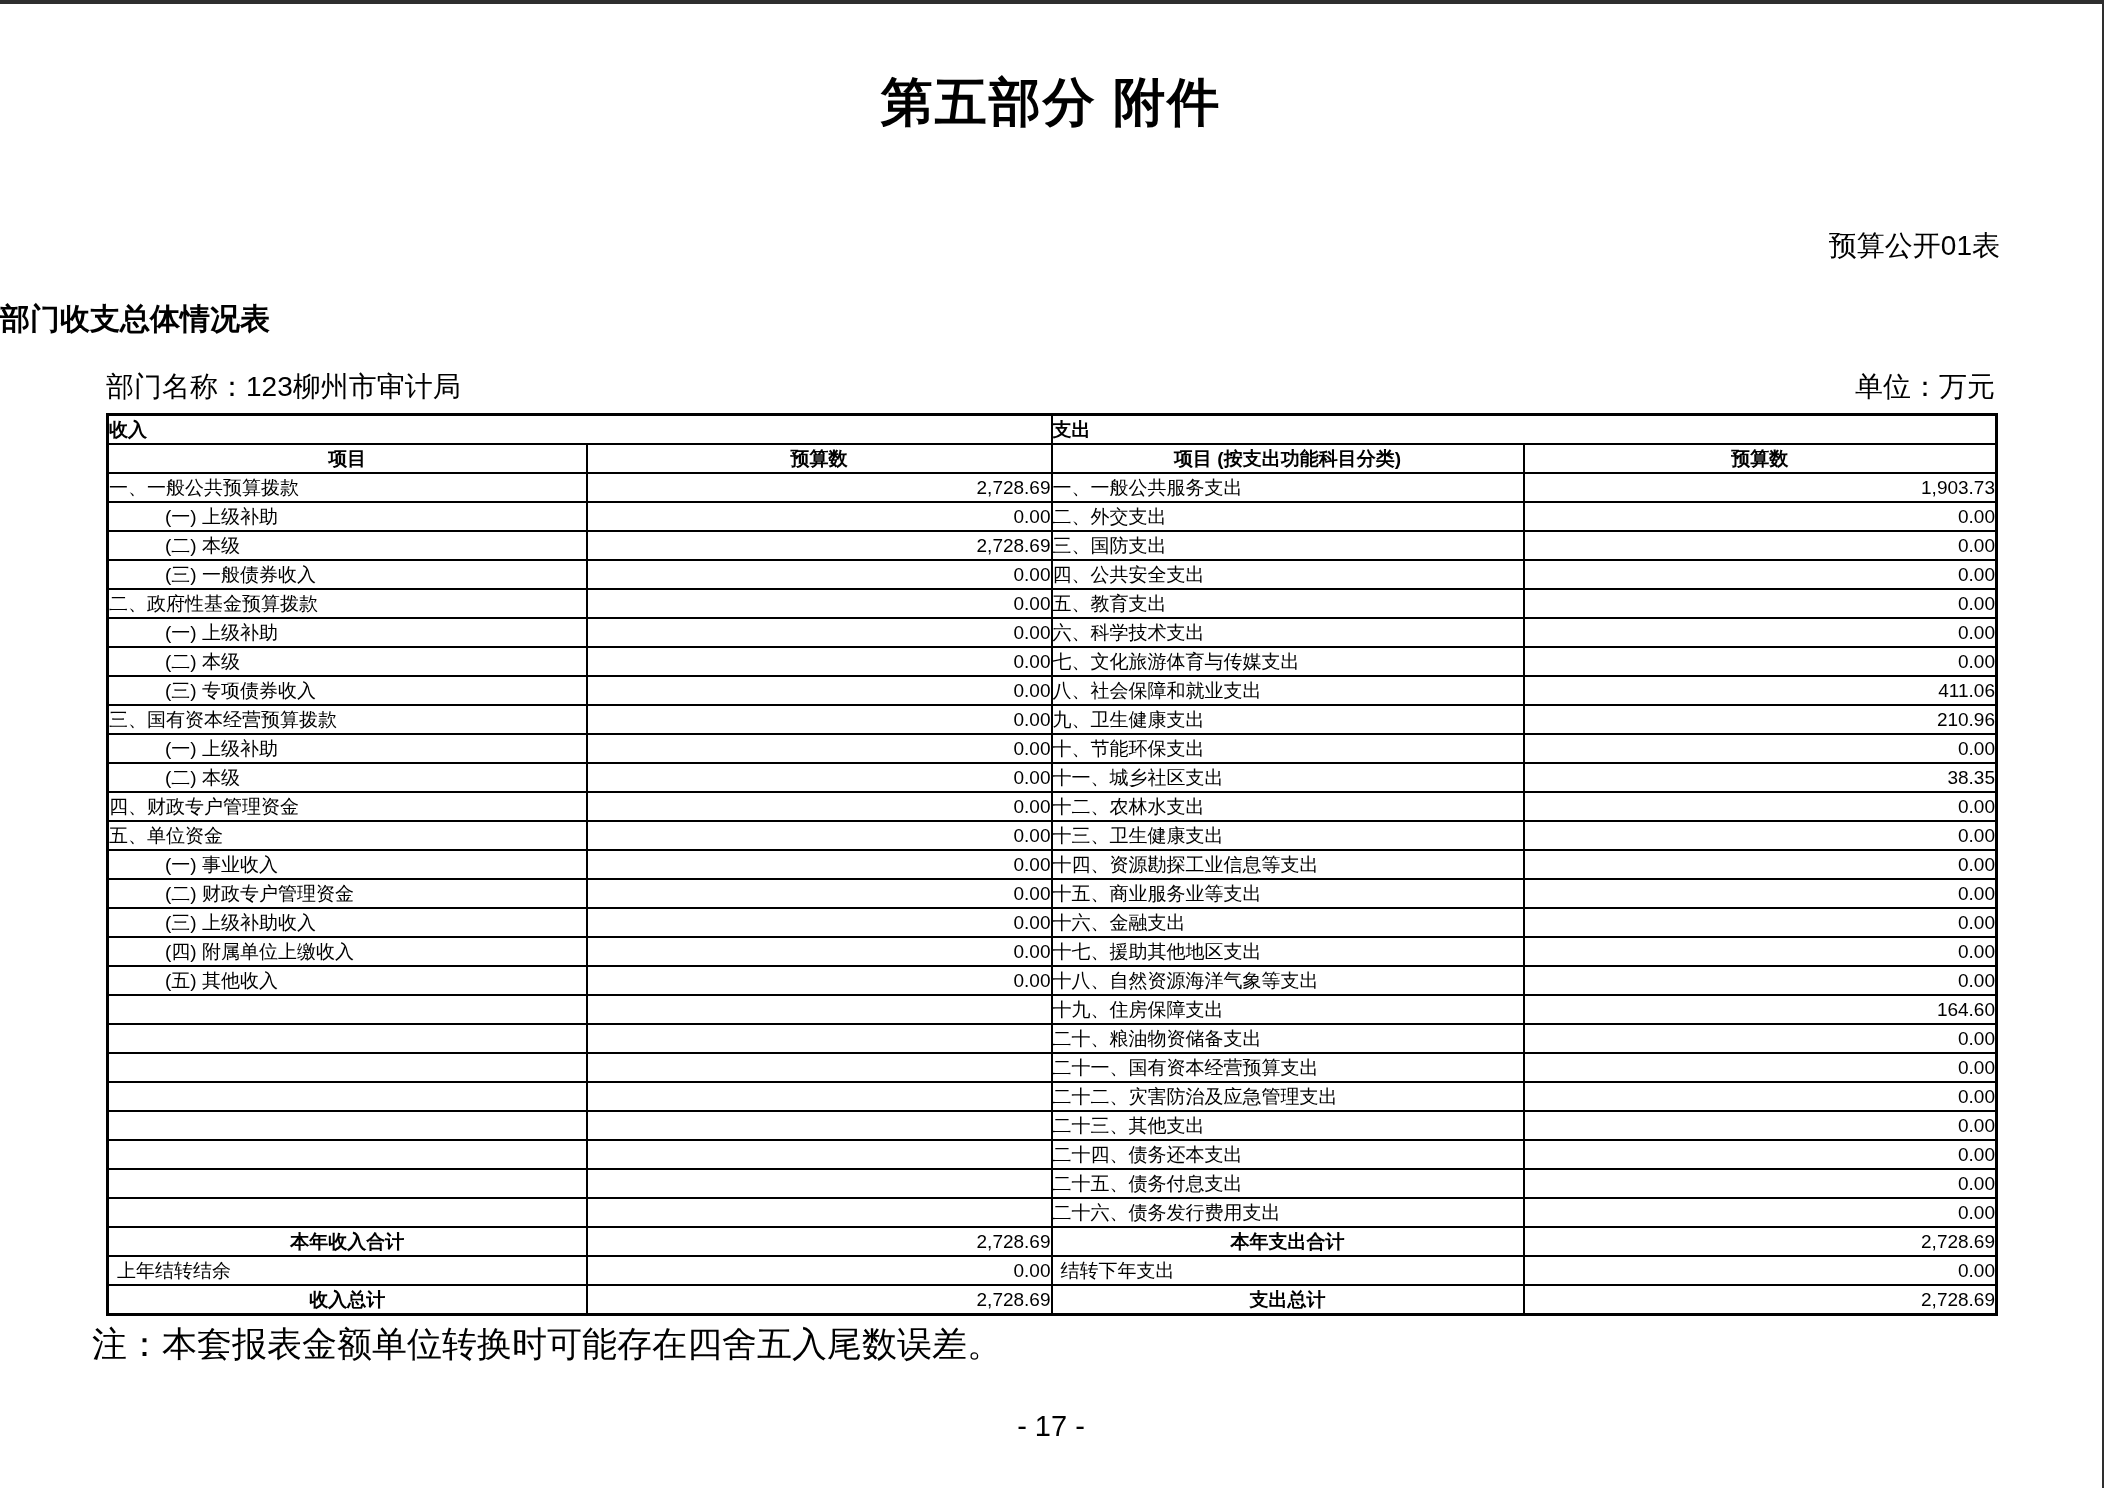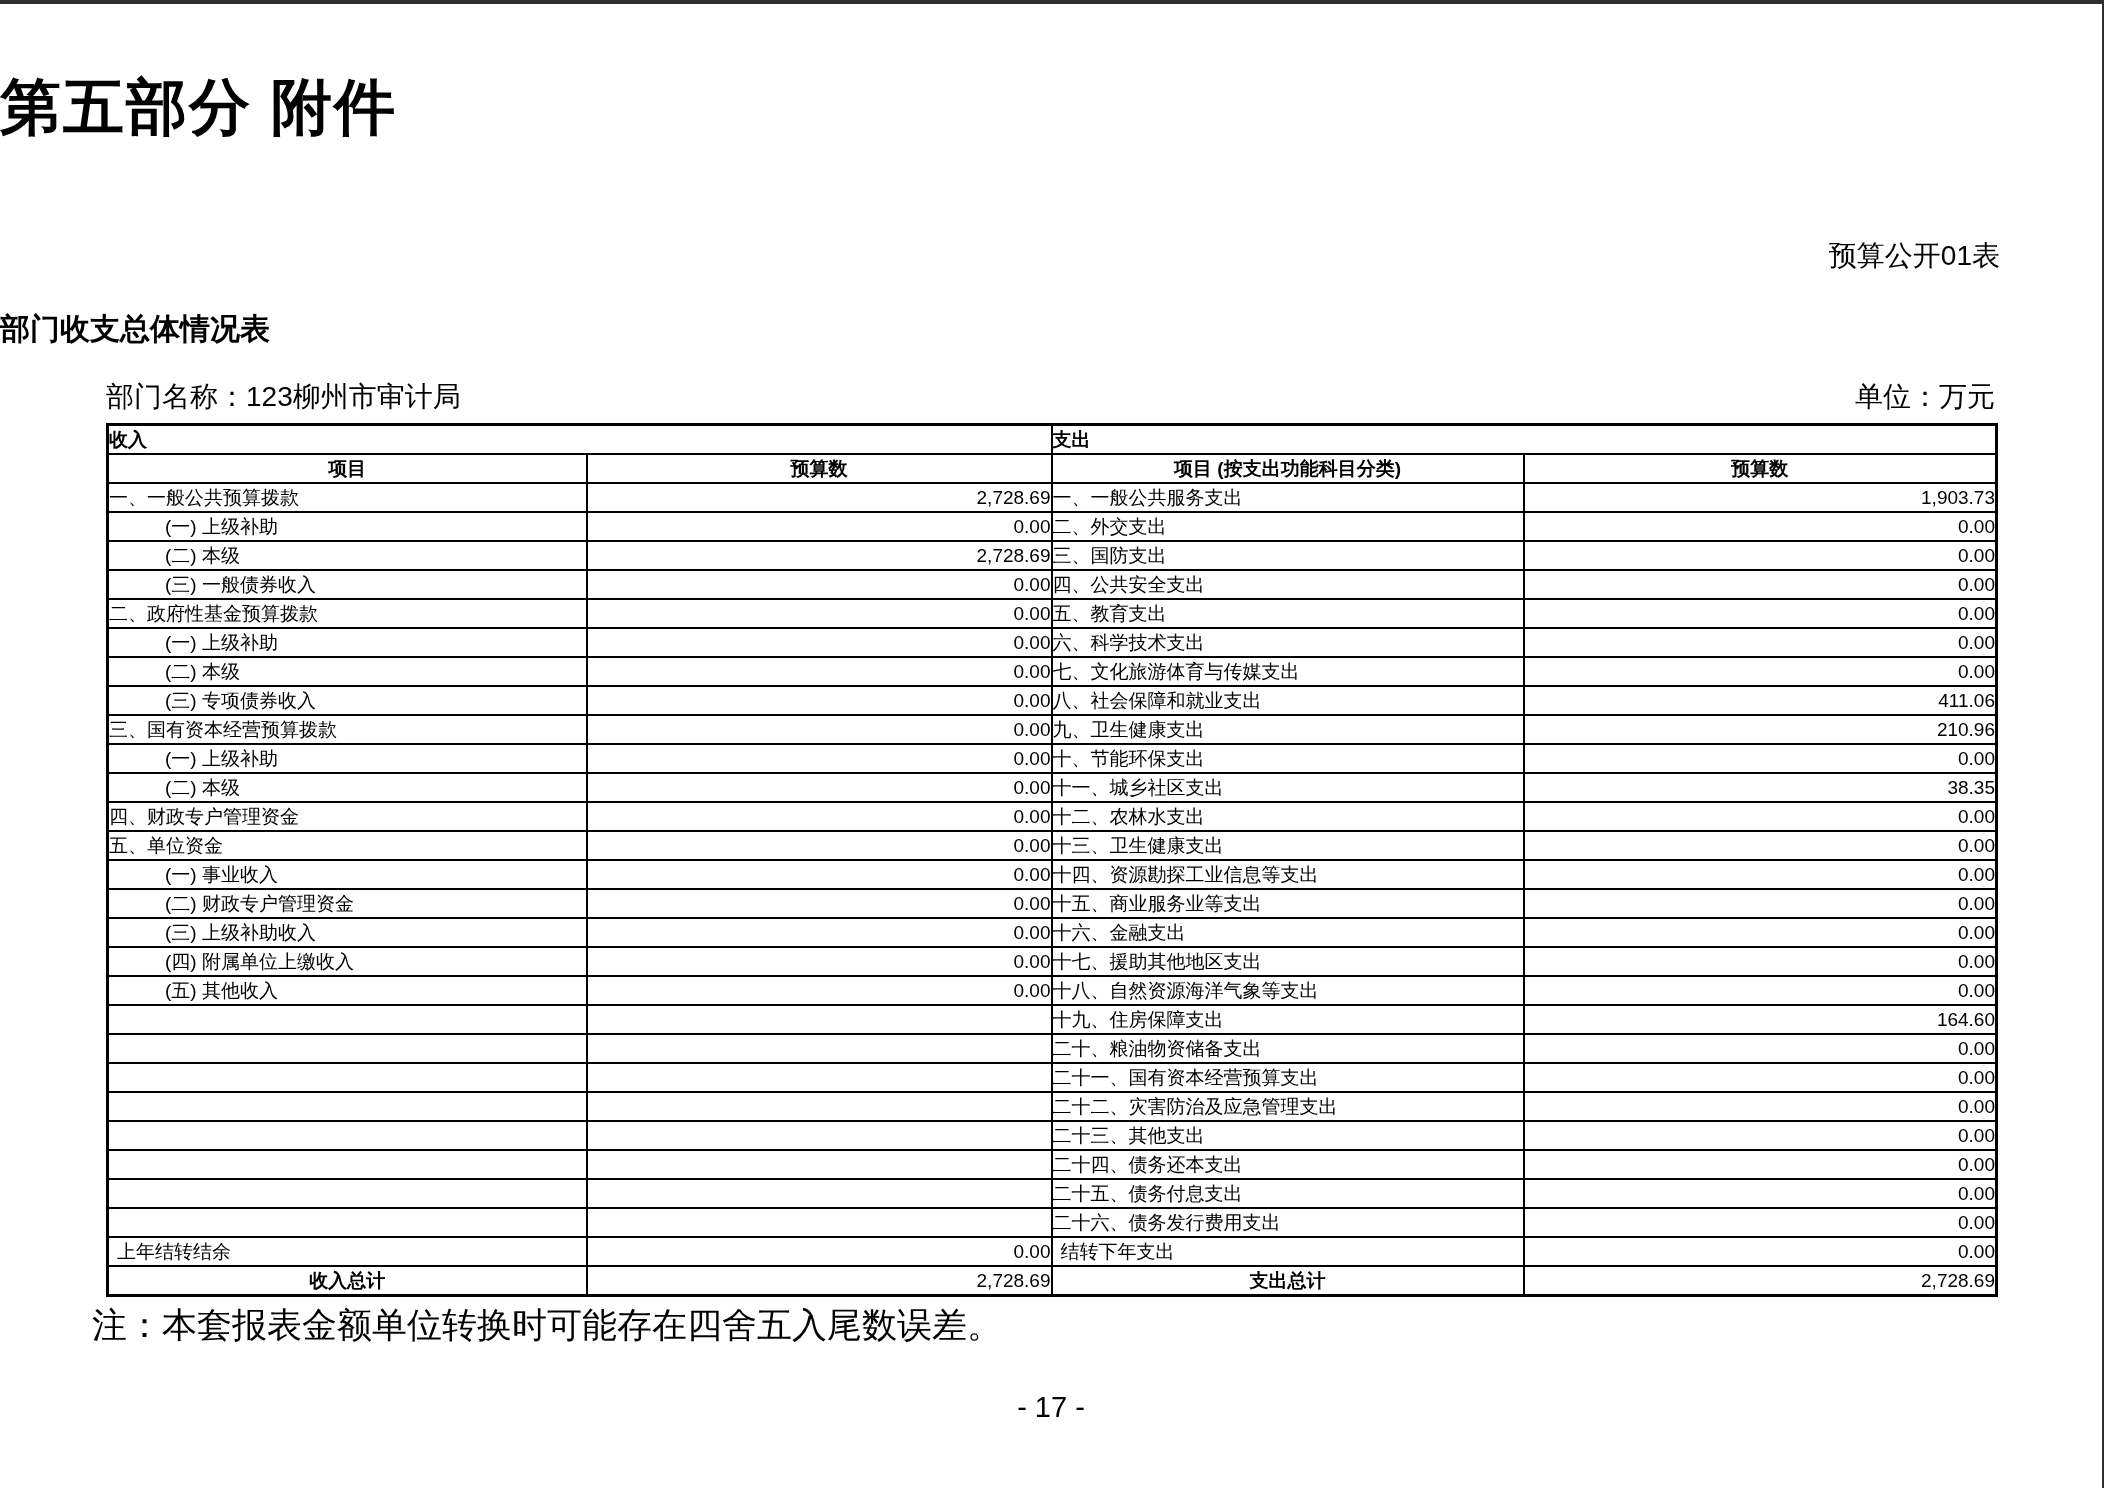--- a/index.html
+++ b/index.html
@@ -10,22 +10,22 @@
     box-sizing: border-box;
     background: #ffffff;
     border-top: 4px solid #2e2e2e;
     border-right: 2px solid #2e2e2e;
     overflow: hidden;
     font-family: "Liberation Sans", "DejaVu Sans", sans-serif;
     color: #000000;
   }
   .main-title {
     margin-top: 70px;
-    text-align: left;
-    font-size: 61px;
+    text-align: center;
+    font-size: 52px;
     font-weight: 600;
     letter-spacing: 2px;
     line-height: 1.1;
   }
   .form-label {
     margin-top: 96px;
     width: 1894px;
     margin-left: 106px;
     text-align: right;
     font-size: 28px;
@@ -268,20 +268,26 @@
     <td class="c-item k-main">二十五、债务付息支出</td>
     <td class="c-val">0.00</td>
   </tr>
         <tr>
     <td class="c-item k-plain"></td>
     <td class="c-val"></td>
     <td class="c-item k-main">二十六、债务发行费用支出</td>
     <td class="c-val">0.00</td>
   </tr>
         <tr>
+    <td class="c-item k-total">本年收入合计</td>
+    <td class="c-val">2,728.69</td>
+    <td class="c-item k-total">本年支出合计</td>
+    <td class="c-val">2,728.69</td>
+  </tr>
+        <tr>
     <td class="c-item k-plain">上年结转结余</td>
     <td class="c-val">0.00</td>
     <td class="c-item k-plain">结转下年支出</td>
     <td class="c-val">0.00</td>
   </tr>
         <tr>
     <td class="c-item k-total">收入总计</td>
     <td class="c-val">2,728.69</td>
     <td class="c-item k-total">支出总计</td>
     <td class="c-val">2,728.69</td>

